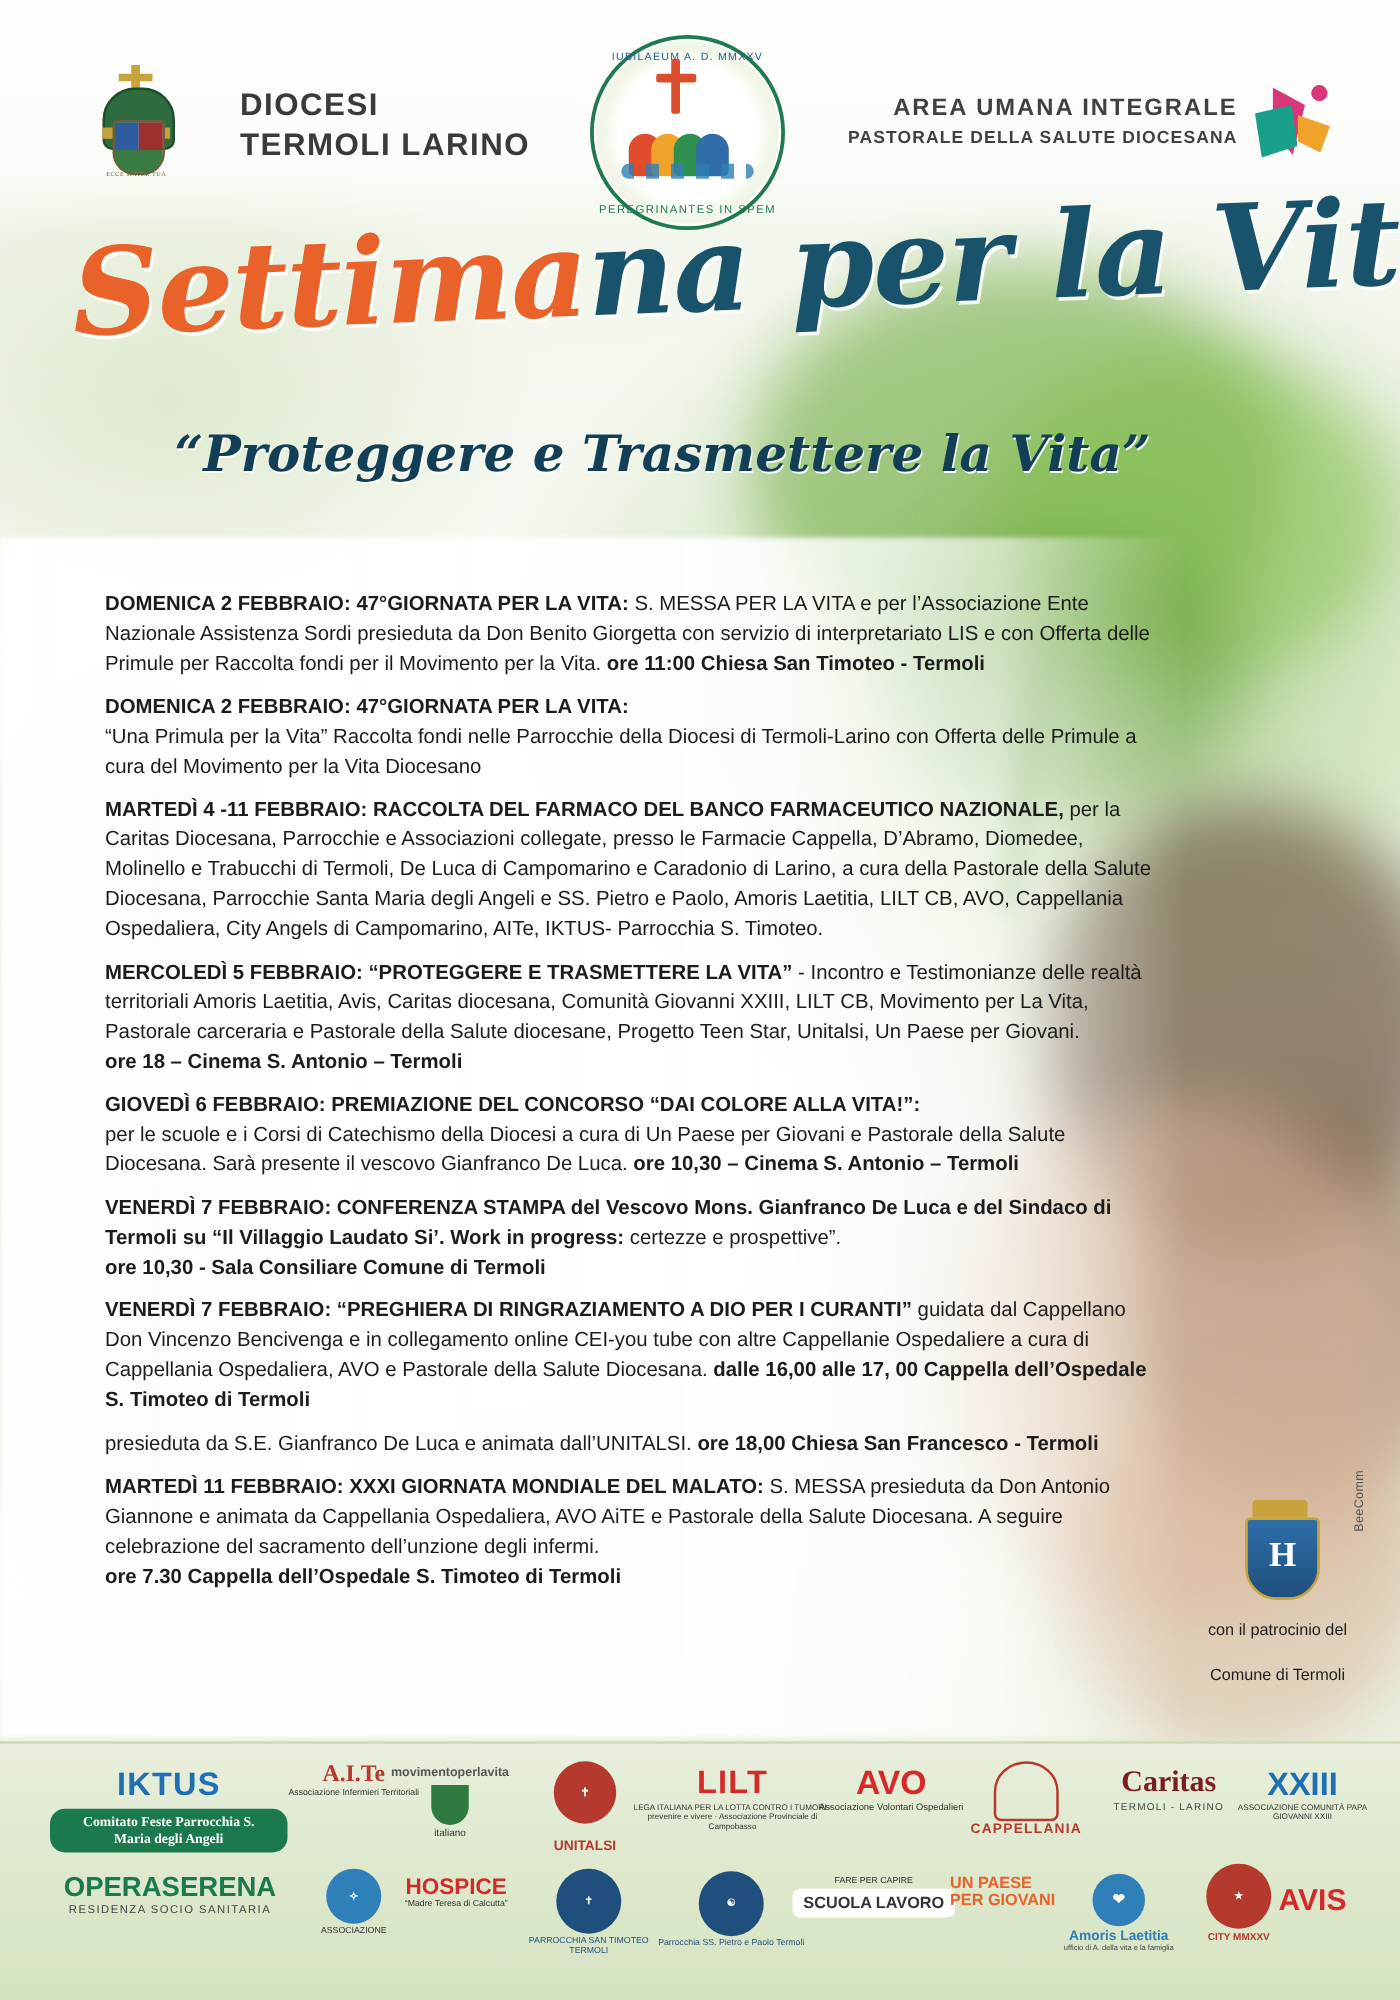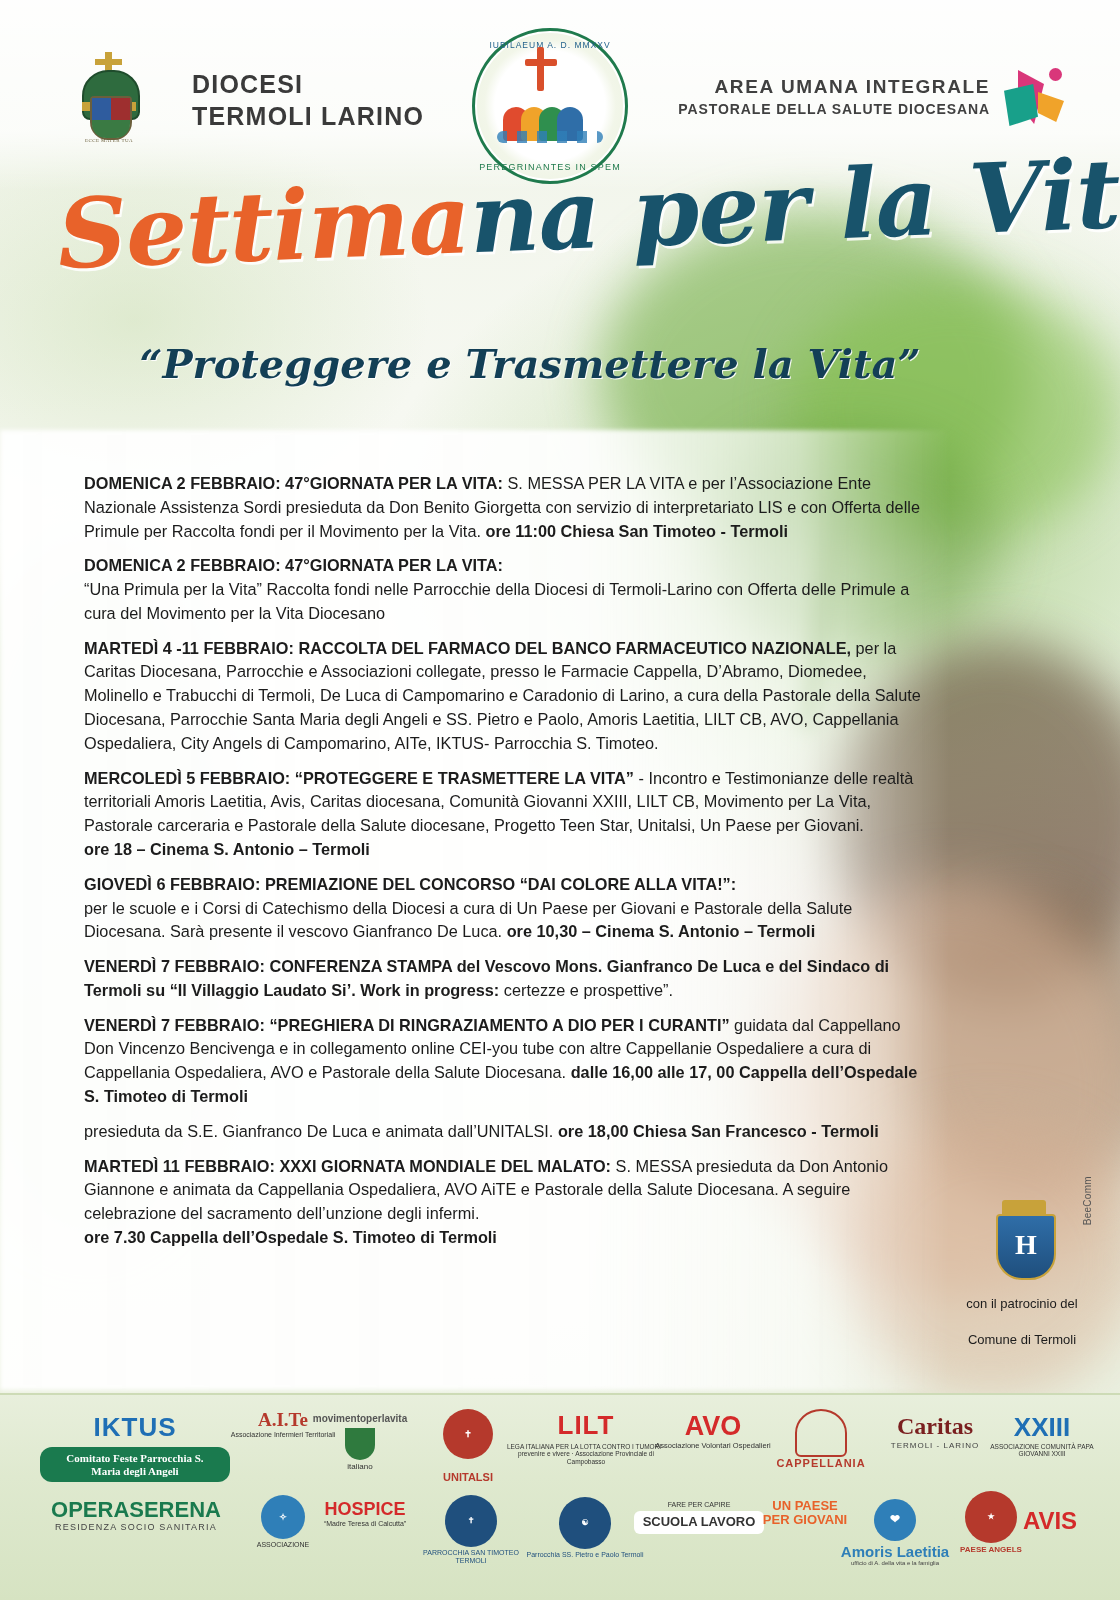--- a/index.html
+++ b/index.html
@@ -319,20 +319,21 @@
       <p class="b">ore 18 – Cinema S. Antonio – Termoli</p>
     </div>
 
     <div class="entry">
       <p><span class="hd">GIOVEDÌ 6 FEBBRAIO: PREMIAZIONE DEL CONCORSO “DAI COLORE ALLA VITA!”:</span></p>
       <p><span>per le scuole e i Corsi di Catechismo della Diocesi a cura di Un Paese per Giovani e Pastorale della Salute Diocesana. Sarà presente il vescovo Gianfranco De Luca. </span><span class="b">ore 10,30 – Cinema S. Antonio – Termoli</span></p>
     </div>
 
     <div class="entry">
       <p><span class="hd">VENERDÌ 7 FEBBRAIO: CONFERENZA STAMPA del Vescovo Mons. Gianfranco De Luca e del Sindaco di Termoli su “Il Villaggio Laudato Si’. Work in progress:</span><span> certezze e prospettive”.</span></p>
+      <p class="b">ore 10,30 - Sala Consiliare Comune di Termoli</p>
     </div>
 
     <div class="entry">
       <p><span class="hd">VENERDÌ 7 FEBBRAIO: “PREGHIERA DI RINGRAZIAMENTO A DIO PER I CURANTI”</span><span> guidata dal Cappellano Don Vincenzo Bencivenga  e  in collegamento online CEI-you tube con altre Cappellanie Ospedaliere a cura di Cappellania Ospedaliera, AVO e Pastorale della Salute Diocesana. </span><span class="b">dalle 16,00 alle 17, 00 Cappella dell’Ospedale S. Timoteo di Termoli</span></p>
     </div>
 
     <div class="entry">
       <p><span>presieduta da S.E. Gianfranco De Luca  e  animata dall’UNITALSI. </span><span class="b">ore 18,00 Chiesa San Francesco - Termoli</span></p>
     </div>
 
@@ -418,37 +419,37 @@
         <span class="nm" style="font-size:13px; color:#333;">SCUOLA LAVORO</span>
       </div>
     </div>
 
     <div class="sp" style="left:766px; top:14px; width:110px;">
       <div style="margin:0 auto; width:48px; height:44px; border:2px solid #b5392c; border-radius:50% 50% 6px 6px;"></div>
       <div class="nm" style="font-size:11px; color:#b5392c; letter-spacing:1px;">CAPPELLANIA</div>
     </div>
 
     <div class="sp" style="left:760px; top:104px; width:90px;">
-      <div class="nm" style="font-size:13px; color:#e8622a; line-height:1.05; text-align:center;">UN PAESE PER GIOVANI</div>
+      <div class="nm" style="font-size:13px; color:#e8622a; line-height:1.05; text-align:left;">UN PAESE PER GIOVANI</div>
     </div>
 
     <div class="sp" style="left:860px; top:18px; width:150px;">
       <div class="nm" style="font-size:24px; color:#7a1f1f; font-family:'Liberation Serif',serif;">Caritas</div>
       <div style="font-size:8px; color:#444; letter-spacing:1px;">TERMOLI - LARINO</div>
     </div>
 
     <div class="sp" style="left:840px; top:104px; width:110px;">
       <div class="circle-logo" style="background:#2f7fb8; width:42px; height:42px; font-size:12px;">❤</div>
-      <div class="nm" style="font-size:15px; color:#2f7fb8;">Amoris Laetitia</div>
+      <div class="nm" style="font-size:11px; color:#2f7fb8;">Amoris Laetitia</div>
       <div style="font-size:6px; color:#444;">ufficio di A. della vita e la famiglia</div>
     </div>
 
     <div class="sp" style="left:946px; top:96px; width:90px;">
       <div class="circle-logo" style="background:#b5392c; width:52px; height:52px; font-size:8px;">★</div>
-      <div class="nm" style="font-size:8px; color:#b5392c;">PAESE ANGELS</div>
+      <div class="nm" style="font-size:8px; color:#b5392c;">CITY MMXXV</div>
     </div>
 
     <div class="sp" style="left:982px; top:18px; width:120px;">
       <div class="nm" style="font-size:26px; color:#1f6fb5;">XXIII</div>
       <div style="font-size:6.5px; color:#333;">ASSOCIAZIONE COMUNITÀ PAPA GIOVANNI XXIII</div>
     </div>
 
     <div class="sp" style="left:1000px; top:112px; width:100px;">
       <div class="nm" style="font-size:24px; color:#d42a2a;">AVIS</div>
     </div>

